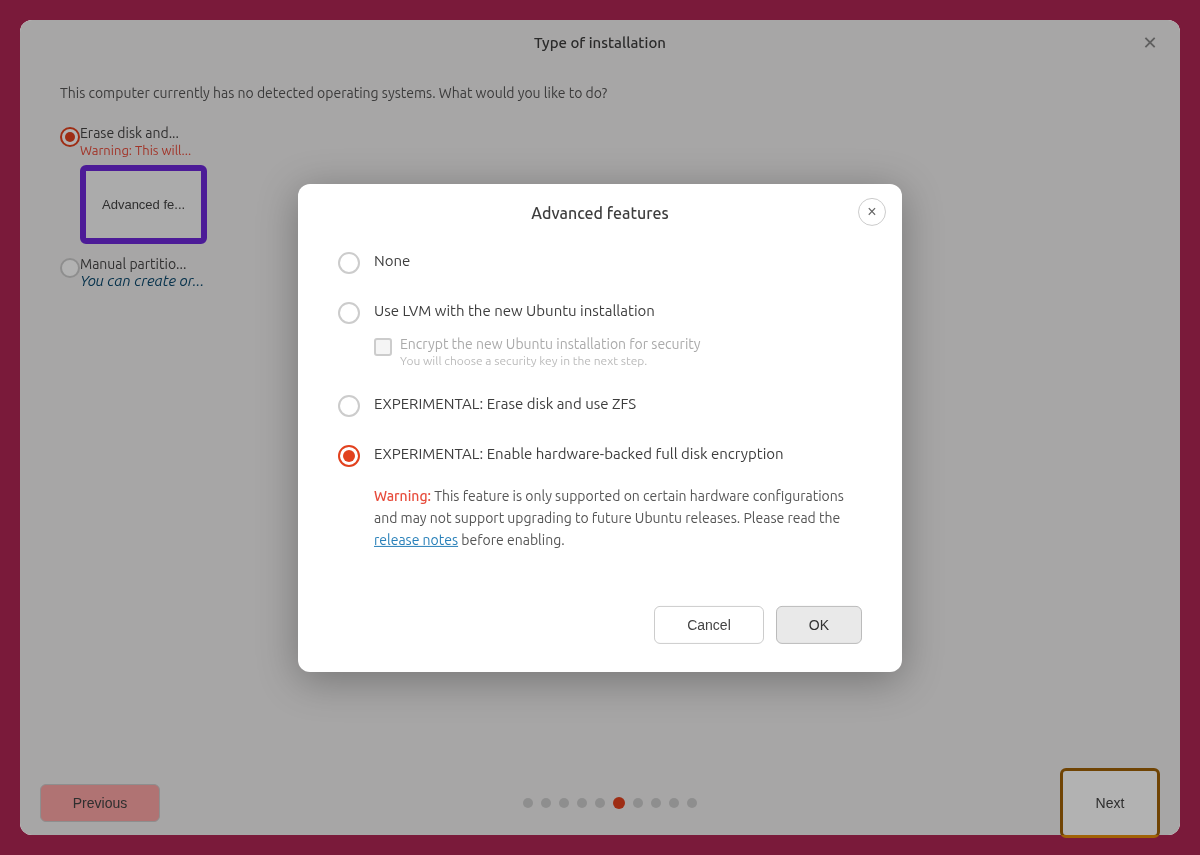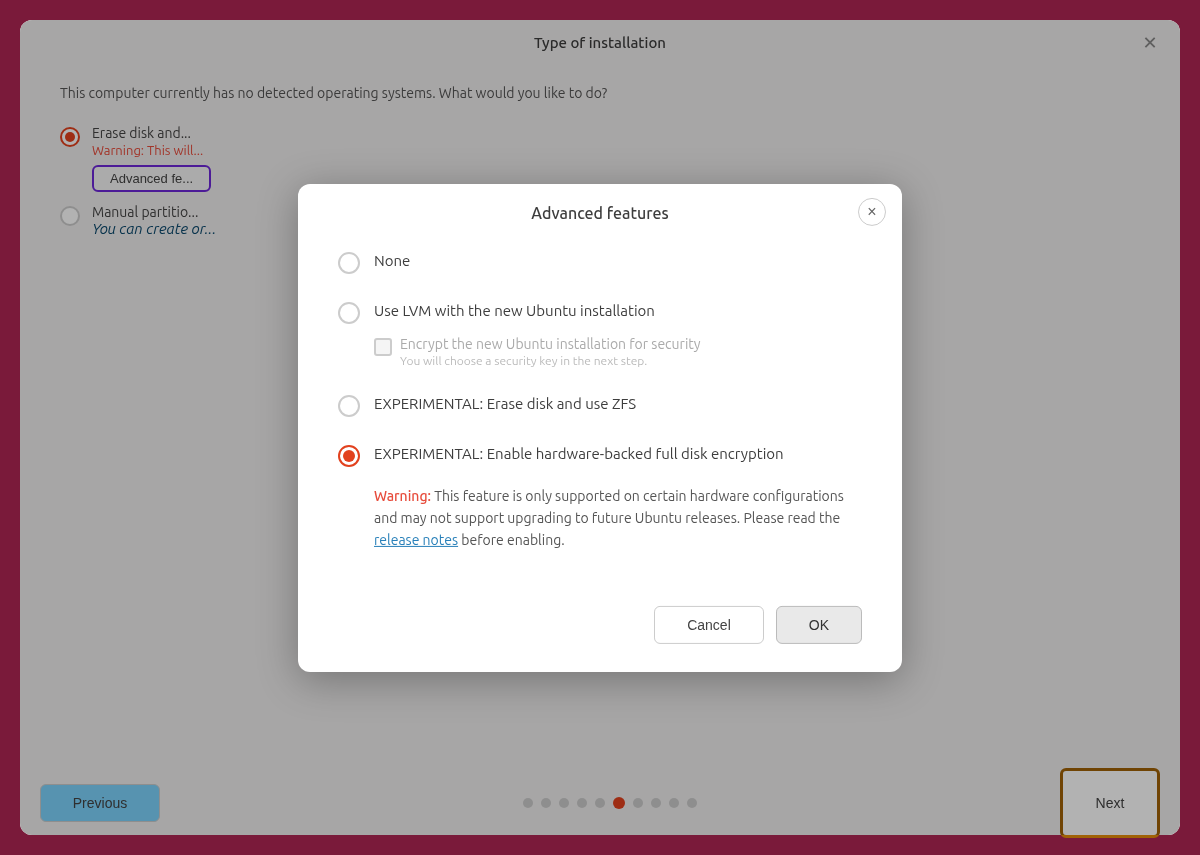--- a/index.html
+++ b/index.html
@@ -63,21 +63,20 @@
     .bg-description {
       font-size: 14px;
       color: #555;
       margin-bottom: 24px;
     }
 
     .bg-option {
       display: flex;
       align-items: flex-start;
       margin-bottom: 12px;
-      gap: 12px;
     }
 
     .radio-outer {
       width: 20px;
       height: 20px;
       border-radius: 50%;
       border: 2px solid #ccc;
       background: white;
       flex-shrink: 0;
       margin-top: 2px;
@@ -102,24 +101,24 @@
       color: #444;
     }
 
     .bg-option-warning {
       font-size: 13px;
       color: #e74c3c;
       margin-top: 2px;
     }
 
     .advanced-btn {
-      border: 2px solid #6d28d9;
+      border: 6px solid #6d28d9;
       background: #f5f5f5;
       border-radius: 6px;
-      padding: 4px 16px;
+      padding: 26px 16px;
       font-size: 13px;
       cursor: pointer;
       color: #444;
       margin-top: 8px;
     }
 
     
     .overlay {
       position: absolute;
       top: 20px; left: 20px; right: 20px; bottom: 20px;
@@ -318,21 +317,21 @@
       border-radius: 0 0 12px 12px;
       display: flex;
       align-items: center;
       justify-content: space-between;
       padding: 0 20px;
       z-index: 5;
     }
 
     .btn-previous {
       border: 1px solid #ccc;
-      background: #7dd3fc;
+      background: #fca5a5;
       border-radius: 6px;
       padding: 10px 28px;
       font-size: 14px;
       cursor: pointer;
       color: #444;
       min-width: 120px;
     }
 
     .btn-next {
       border: 3px solid #a16207;

